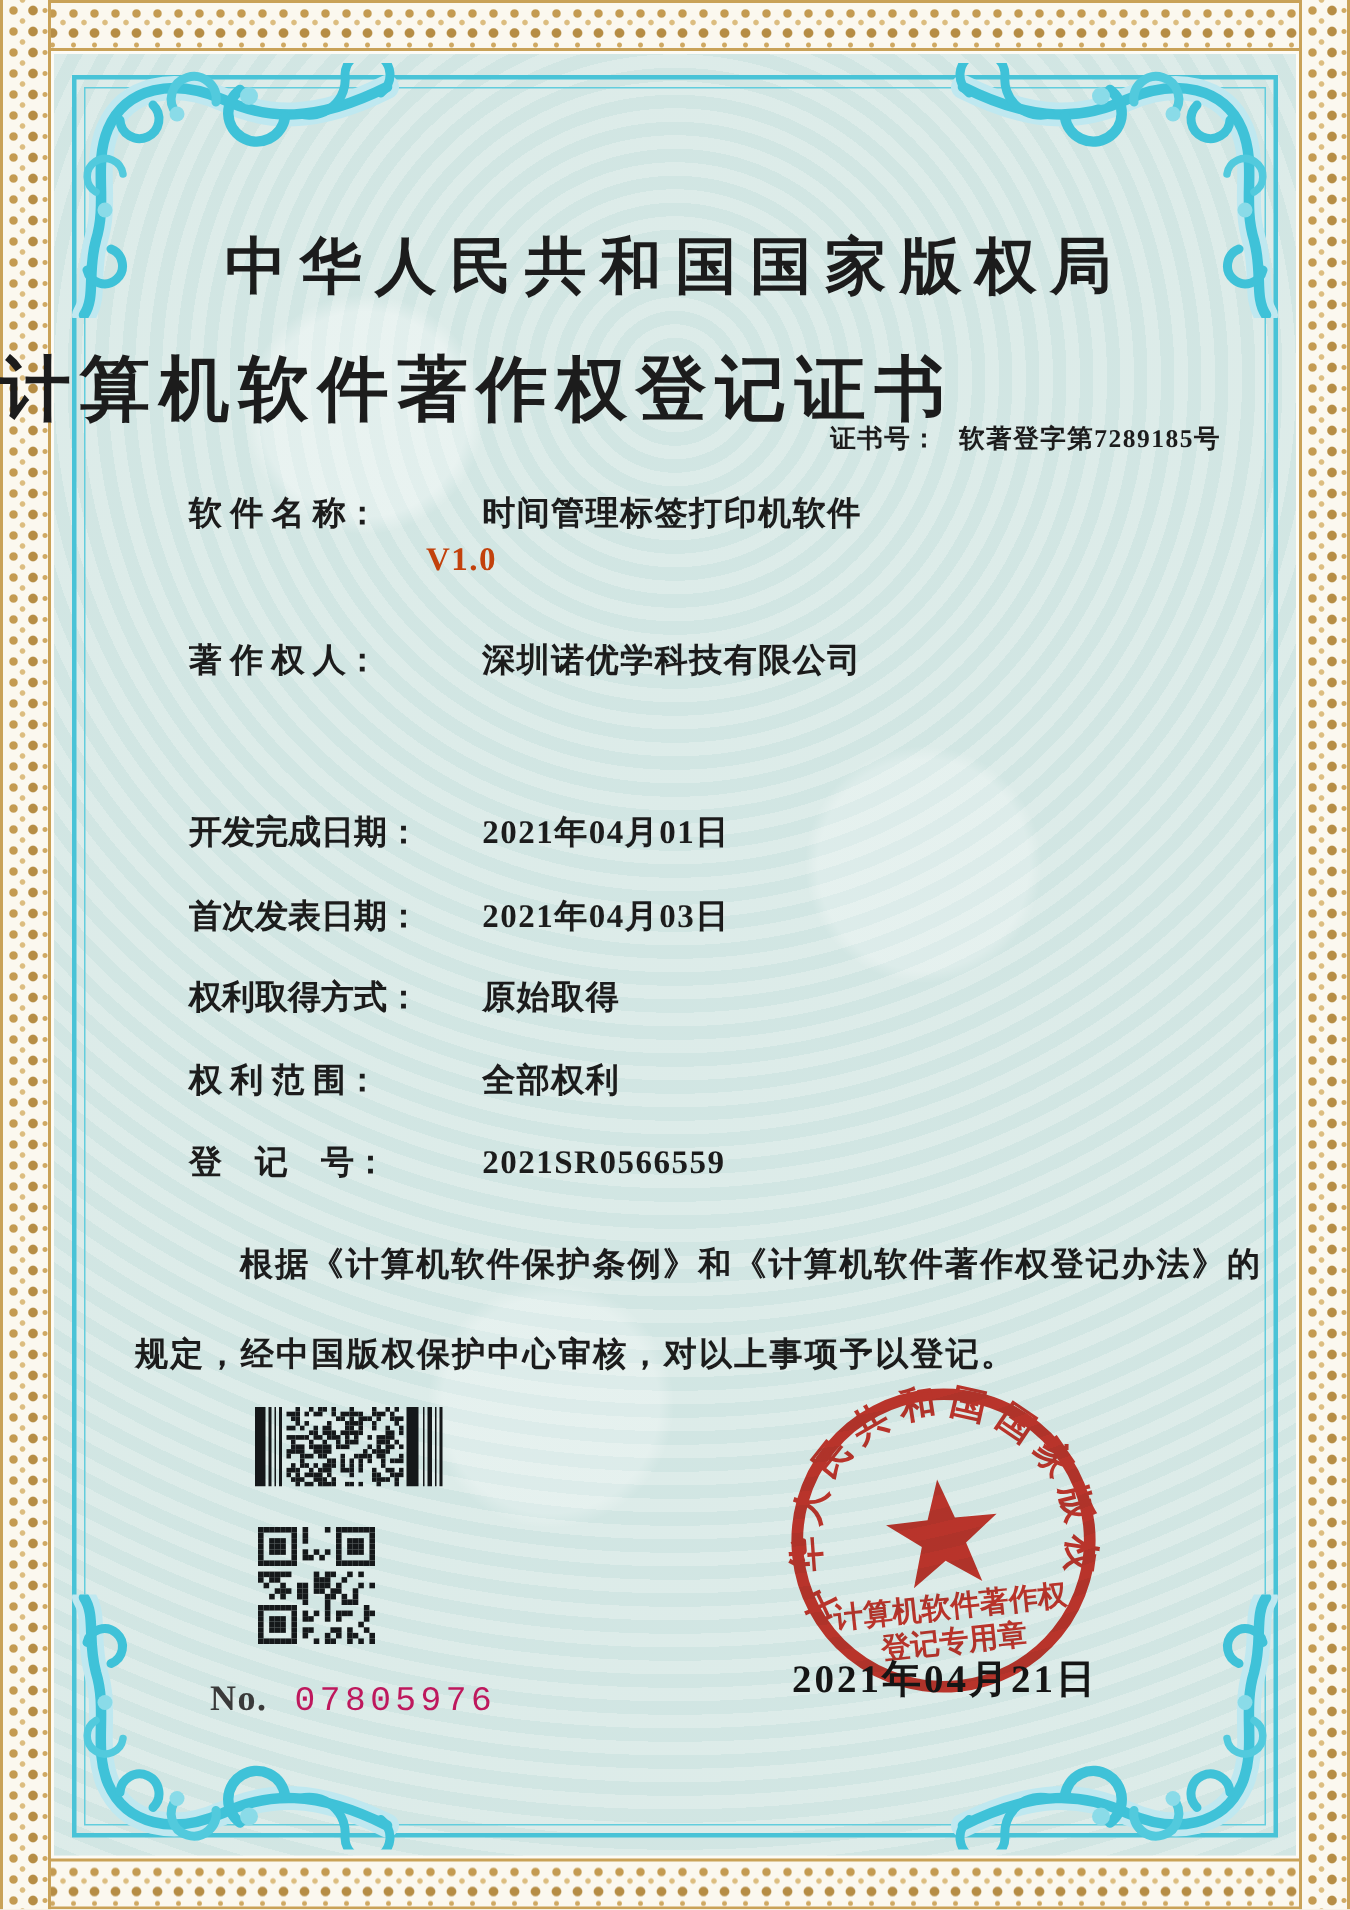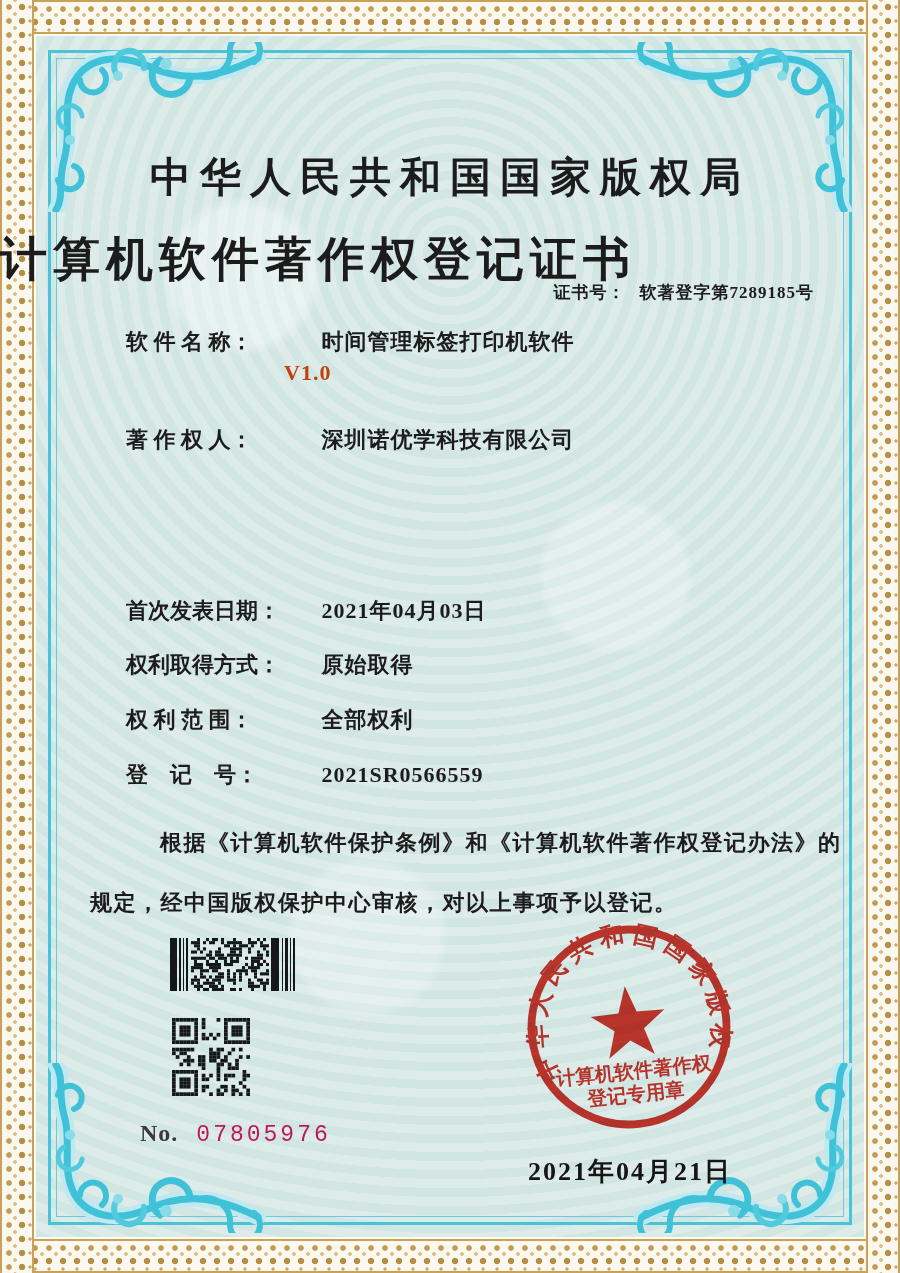--- a/index.html
+++ b/index.html
@@ -79,21 +79,21 @@
   .qr-box{position:absolute;left:172px;top:1018px;width:78px;height:78px;z-index:5;}
 
   .serial{position:absolute;left:140px;top:1120px;z-index:5;font-size:24px;color:#3a3a3a;
     font-weight:700;letter-spacing:1px;}
   .serial .num{color:#e0９a98;}
   .serial .num{color:#be185d;font-family:Liberation Mono, monospace;
     font-size:23px;letter-spacing:3px;margin-left:18px;font-weight:400;}
 
   .seal-box{position:absolute;left:512px;top:910px;width:234px;height:234px;z-index:6;
     transform:rotate(-6deg);opacity:.93;mix-blend-mode:multiply;}
-  .issue-date{position:absolute;left:528px;top:1154px;font-size:26px;font-weight:700;
+  .issue-date{position:absolute;left:528px;top:1102px;font-size:26px;font-weight:700;
     color:#151515;z-index:7;letter-spacing:2px;}
 </style>
 </head>
 <body>
 
 <div class="stage">
 
   <div class="gold-edge h top"></div>
   <div class="gold-edge h bottom"></div>
   <div class="gold-edge v left"></div>
@@ -143,20 +143,24 @@
     <span class="lab">软 件 名 称：</span>
     <span class="val">时间管理标签打印机软件</span>
   </div>
   <div class="val2" style="top:360px">V1.0</div>
 
   <div class="row" style="top:425px">
     <span class="lab">著 作 权 人：</span>
     <span class="val">深圳诺优学科技有限公司</span>
   </div>
 
+  <div class="row" style="top:540px">
+    <span class="lab">开发完成日期：</span>
+    <span class="val">2021年04月01日</span>
+  </div>
 
   <div class="row" style="top:596px">
     <span class="lab">首次发表日期：</span>
     <span class="val">2021年04月03日</span>
   </div>
 
   <div class="row" style="top:705px">
     <span class="lab">权 利 范 围：</span>
     <span class="val">全部权利</span>
   </div>

